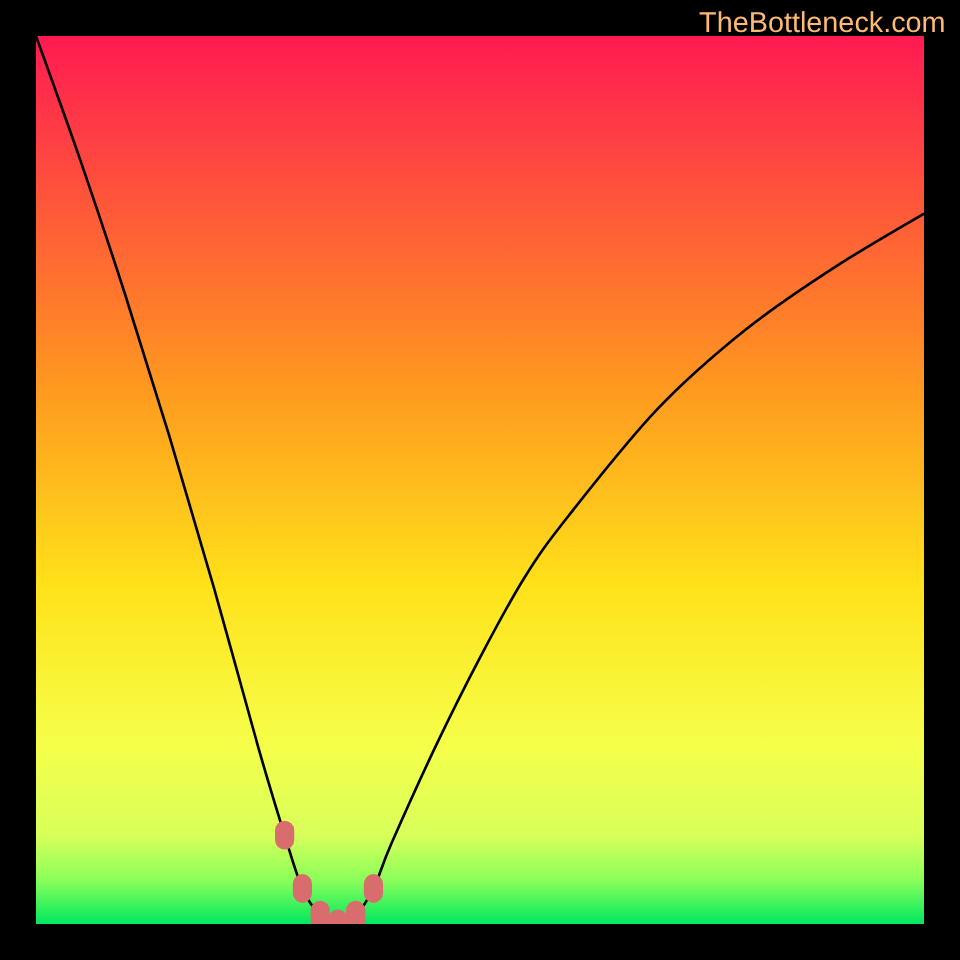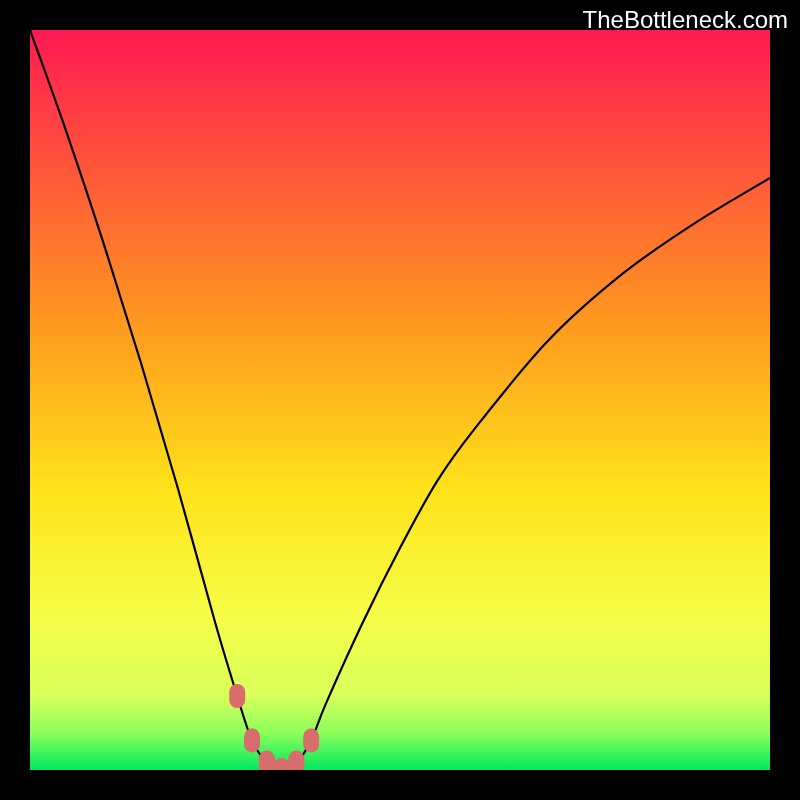--- a/index.html
+++ b/index.html
@@ -23,21 +23,21 @@
     position: absolute;
     left: 0; top: 0;
     width: 100%;
     height: 100%;
   }
   .watermark {
     position: absolute;
     top: 6px;
     right: 12px;
     font-size: 24px;
-    color: #ffffff;
+    color: #fdba74;
     font-weight: 500;
     letter-spacing: 0px;
   }
   svg.curve {
     position: absolute;
     left: 0; top: 0;
     width: 100%;
     height: 100%;
     overflow: visible;
   }

